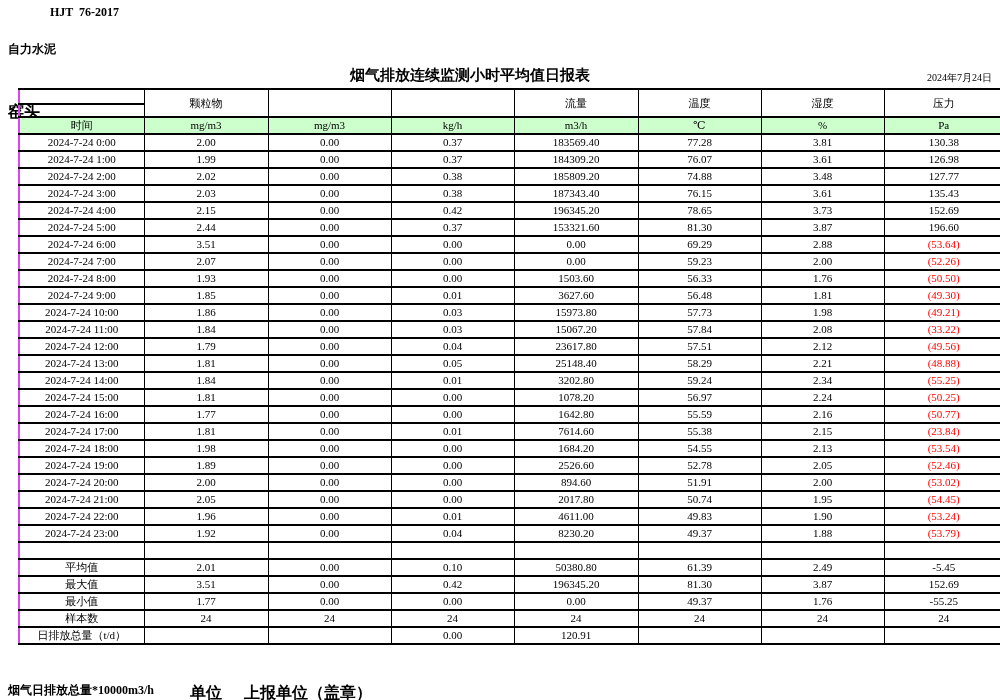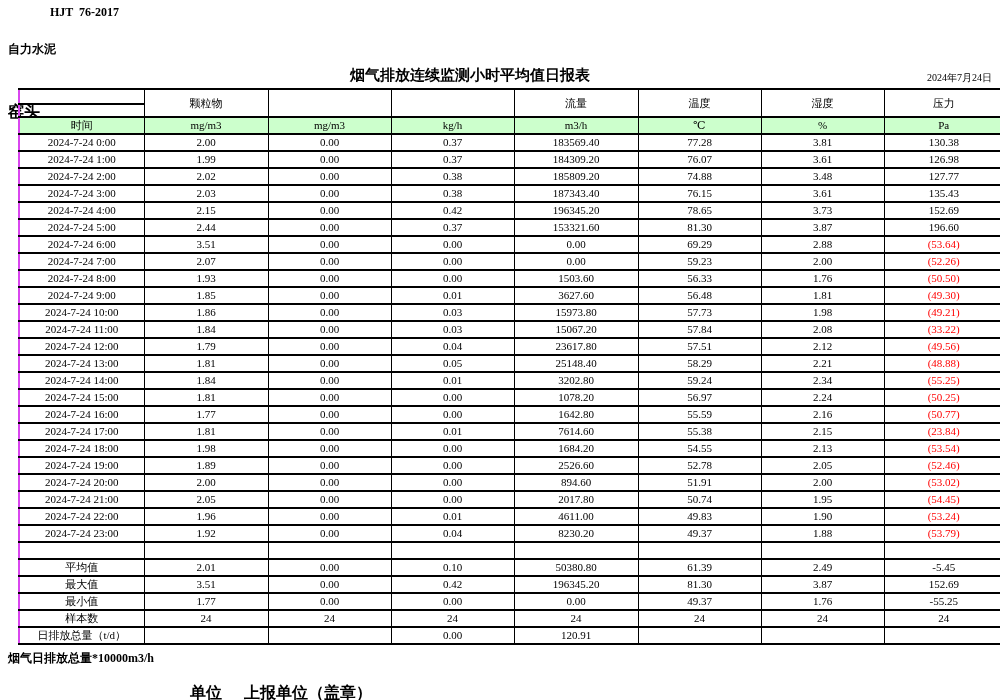--- a/index.html
+++ b/index.html
@@ -54,21 +54,21 @@
     overflow: hidden;
     white-space: nowrap;
   }
   tr.hdr1 td { height: 13px; }
   tr.hdr2 td { height: 11px; }
   td.group-label { font-size: 12px; }
   tr.units td { background: var(--green, #CCFFCC); }
   td.red { color: var(--red, #FF0000); }
   tr.spacer td { height: 15px; }
 
-  .footer-note { top: 650px; left: 8px; font-size: 12px; font-weight: bold; }
+  .footer-note { top: 682px; left: 8px; font-size: 12px; font-weight: bold; }
   .sign-row { top: 683px; left: 8px; width: 600px; font-size: 16px; font-weight: bold; text-align: center; }
   .sign-row .unit-label { position: absolute; left: 182px; top: 0; }
 </style>
 </head>
 <body>
 
 <div class="abs std-code">HJT  76-2017</div>
 <div class="abs doc-title">烟气排放连续监测小时平均值日报表</div>
 <div class="abs company">自力水泥</div>
 <div class="abs station">窑头</div>

